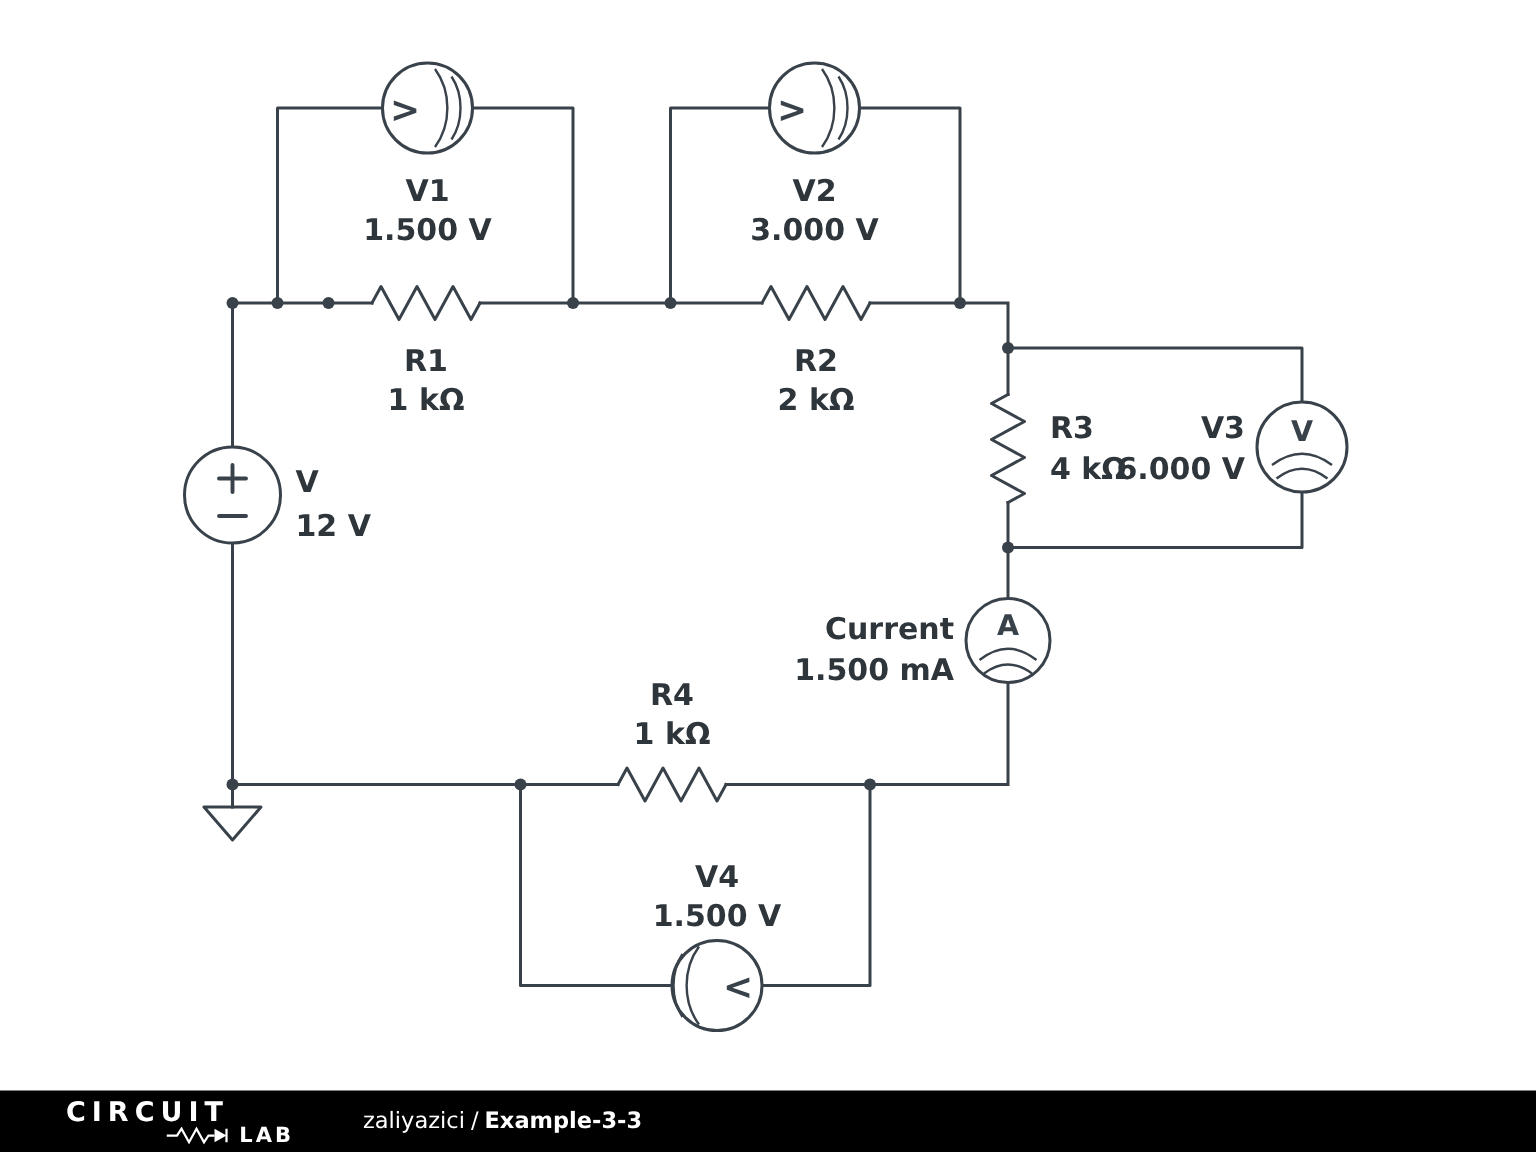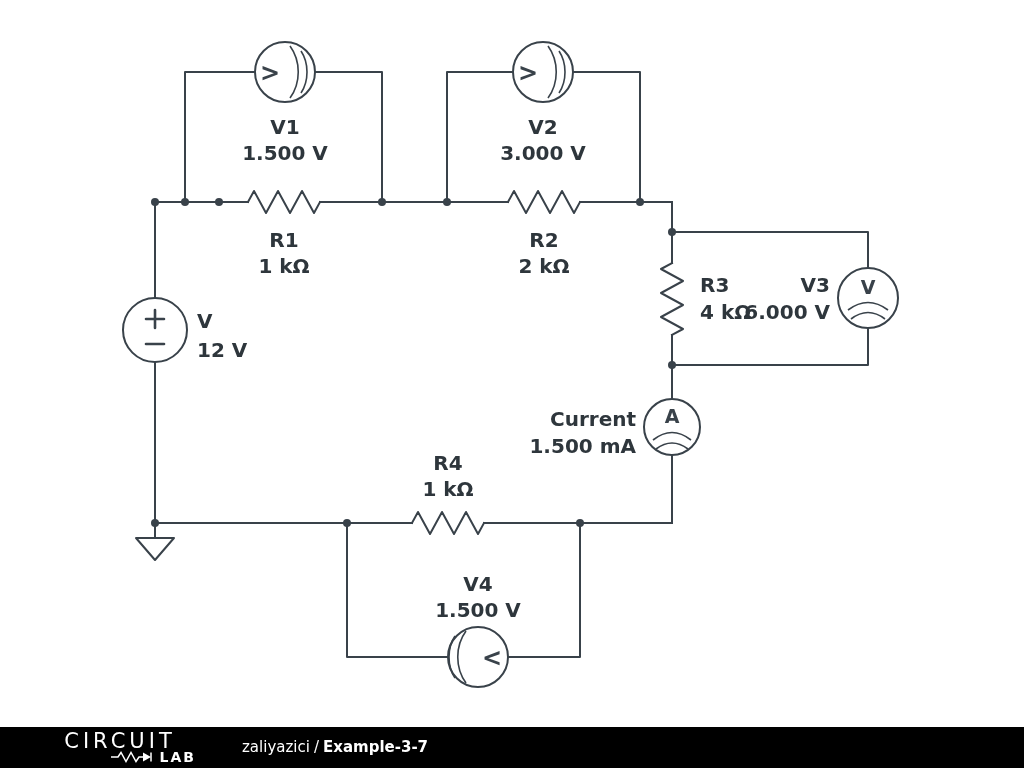--- a/index.html
+++ b/index.html
@@ -23,21 +23,21 @@
   .marc{stroke:var(--wire,#39424a);stroke-width:1.6;fill:none}
   .sym{stroke:var(--wire,#39424a);stroke-width:2.6;fill:none;stroke-linecap:round}
 
   
   .footer{
     position:absolute;left:0;top:727px;width:1024px;height:41px;
     background:var(--footer-bg,#000);color:var(--footer-fg,#fff);
     display:flex;align-items:center;
   }
   .brand{margin-left:44px;display:flex;flex-direction:column;width:152px;}
-  .brand-top{font-size:21px;letter-spacing:4px;line-height:19px;font-weight:normal;text-align:center;}
+  .brand-top{font-size:18px;letter-spacing:4px;line-height:19px;font-weight:bold;}
   .brand-bottom{display:flex;justify-content:flex-end;align-items:center;gap:3px;line-height:13px;margin-top:0px;}
   .brand-lab{font-weight:bold;font-size:14px;letter-spacing:2px;}
   .meta{margin-left:46px;font-size:15px;line-height:19px;}
   .author{}
   .proj{font-weight:bold;}
   .sep{margin:0 4px;}
 </style>
 </head>
 <body>
 
@@ -158,16 +158,16 @@
       <svg width="46" height="12" viewBox="0 0 46 12">
         <path d="M0,6 H7 L10,1.5 L15,10.5 L20,1.5 L25,10.5 L28,6 H32" stroke="#ffffff" stroke-width="1.5" fill="none"></path>
         <polygon points="32,1.5 32,10.5 40,6" fill="#ffffff"></polygon>
         <path d="M40,1.5 V10.5" stroke="#ffffff" stroke-width="1.5"></path>
       </svg>
       <span class="brand-lab">LAB</span>
     </div>
   </div>
   <div class="meta">
     <div class="meta-line1">
-      <span class="author">zaliyazici</span><span class="sep">/</span><span class="proj">Example-3-7</span>
+      <span class="author">zaliyazici</span><span class="sep">/</span><span class="proj">Example-3-3</span>
     </div>
   </div>
 </footer>
 
 </body></html>

